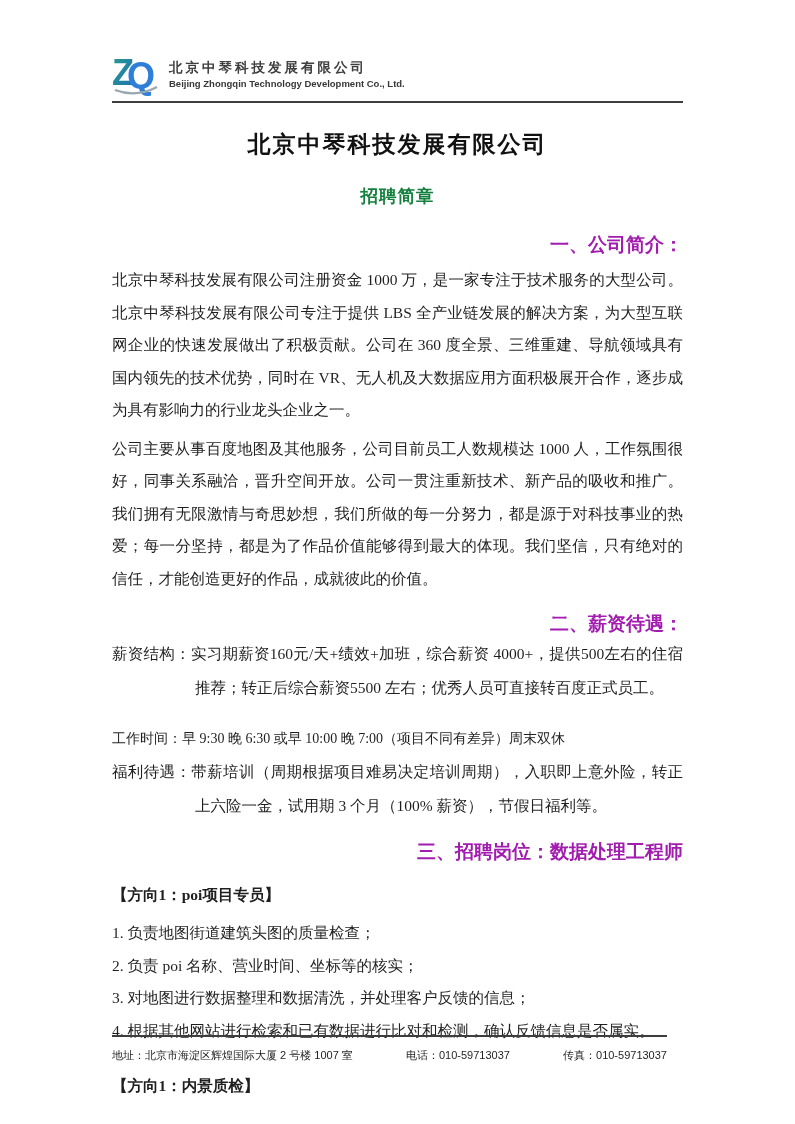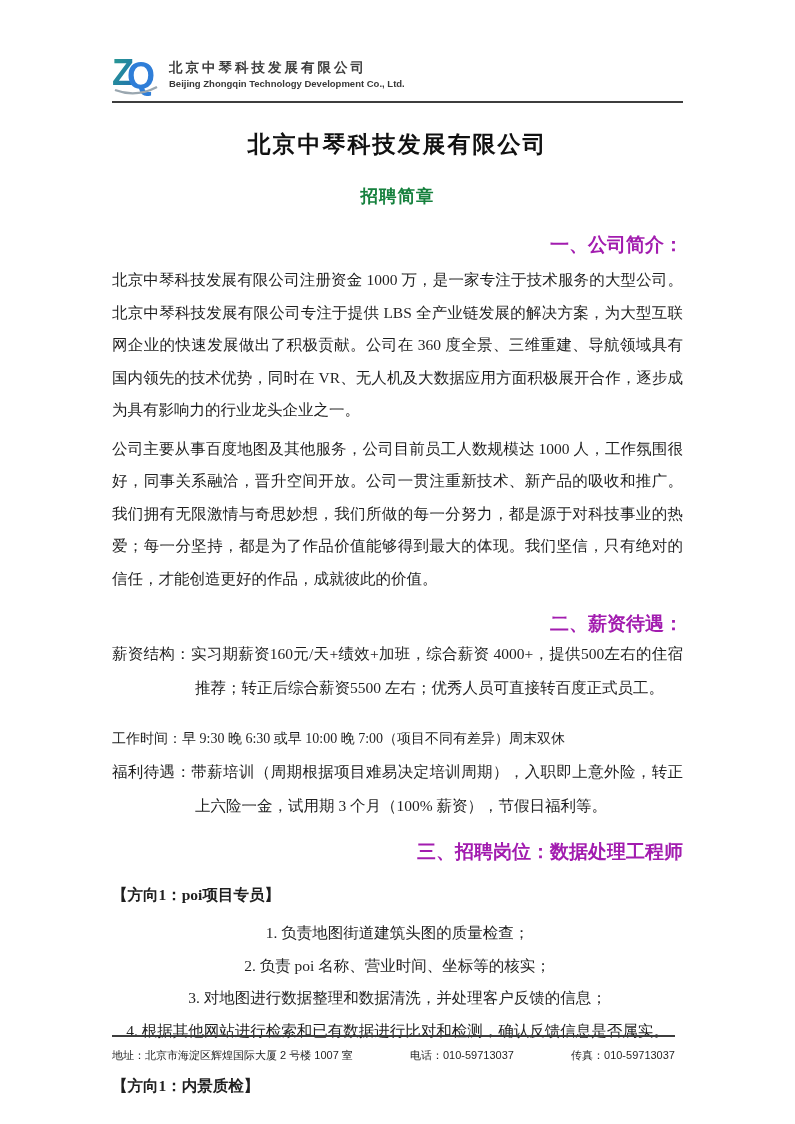--- a/index.html
+++ b/index.html
@@ -51,26 +51,26 @@
     font-size: 15.5px; line-height: 32.5px; text-align: justify;
     margin-top: 6px;
   }
   .hang {
     font-size: 15.5px; line-height: 34px; text-align: justify;
     padding-left: 83px; text-indent: -83px; 
   }
   .plain-line { font-size: 14px; line-height: 32px; margin-top: 18px; }
   .direction  { font-size: 15.5px; line-height: 32px; margin-top: 14px; font-weight: bold; }
   .direction.bold { font-weight: bold; margin-top: 24px; }
-  .duty { font-size: 15.5px; line-height: 31.5px; margin-top: 1px; text-align: center; }
+  .duty { font-size: 15.5px; line-height: 31.5px; margin-top: 1px; }
   .duties { margin-top: 6px; }
 
   
   .footer {
-    position: absolute; left: 112px; right: 120px; top: 1035px;
+    position: absolute; left: 112px; right: 128px; top: 1035px;
     border-top: 2px solid #3d3d3d; padding-top: 11px;
     display: flex; justify-content: space-between; align-items: flex-end;
     font-family: "Liberation Sans", "DejaVu Sans", sans-serif;
     font-size: 11px; color: #1f1f1f;
   }
 </style>
 </head>
 <body>
 
 <div class="page">

